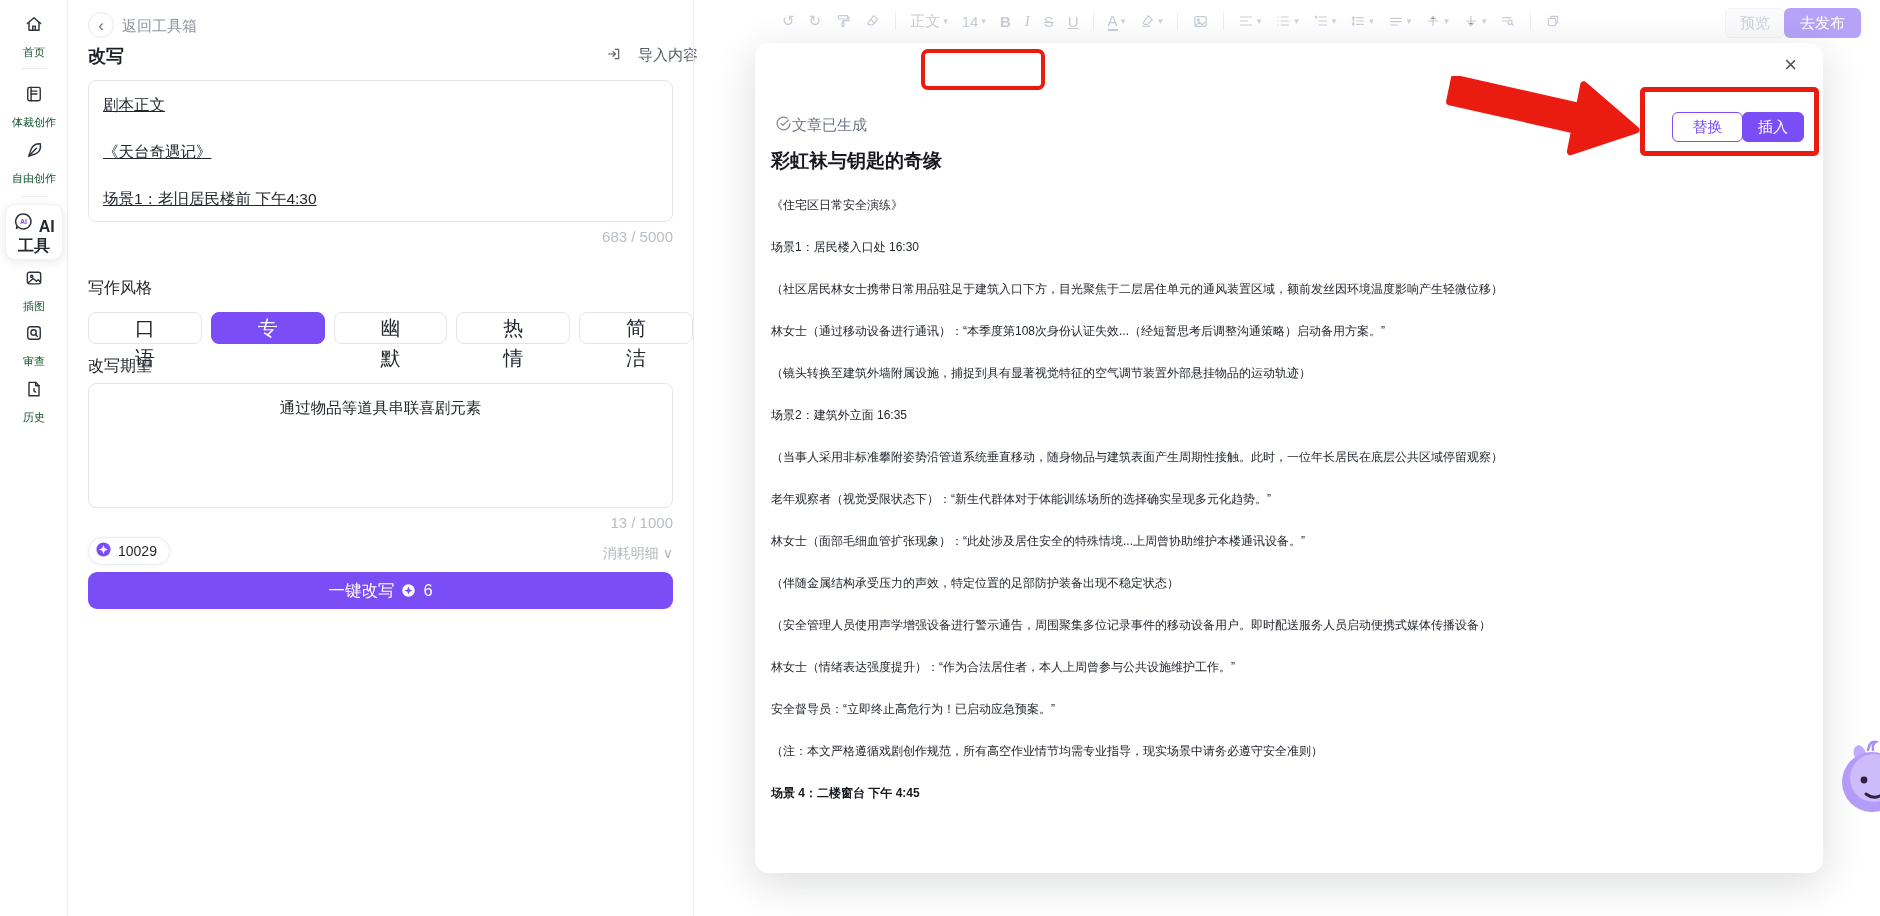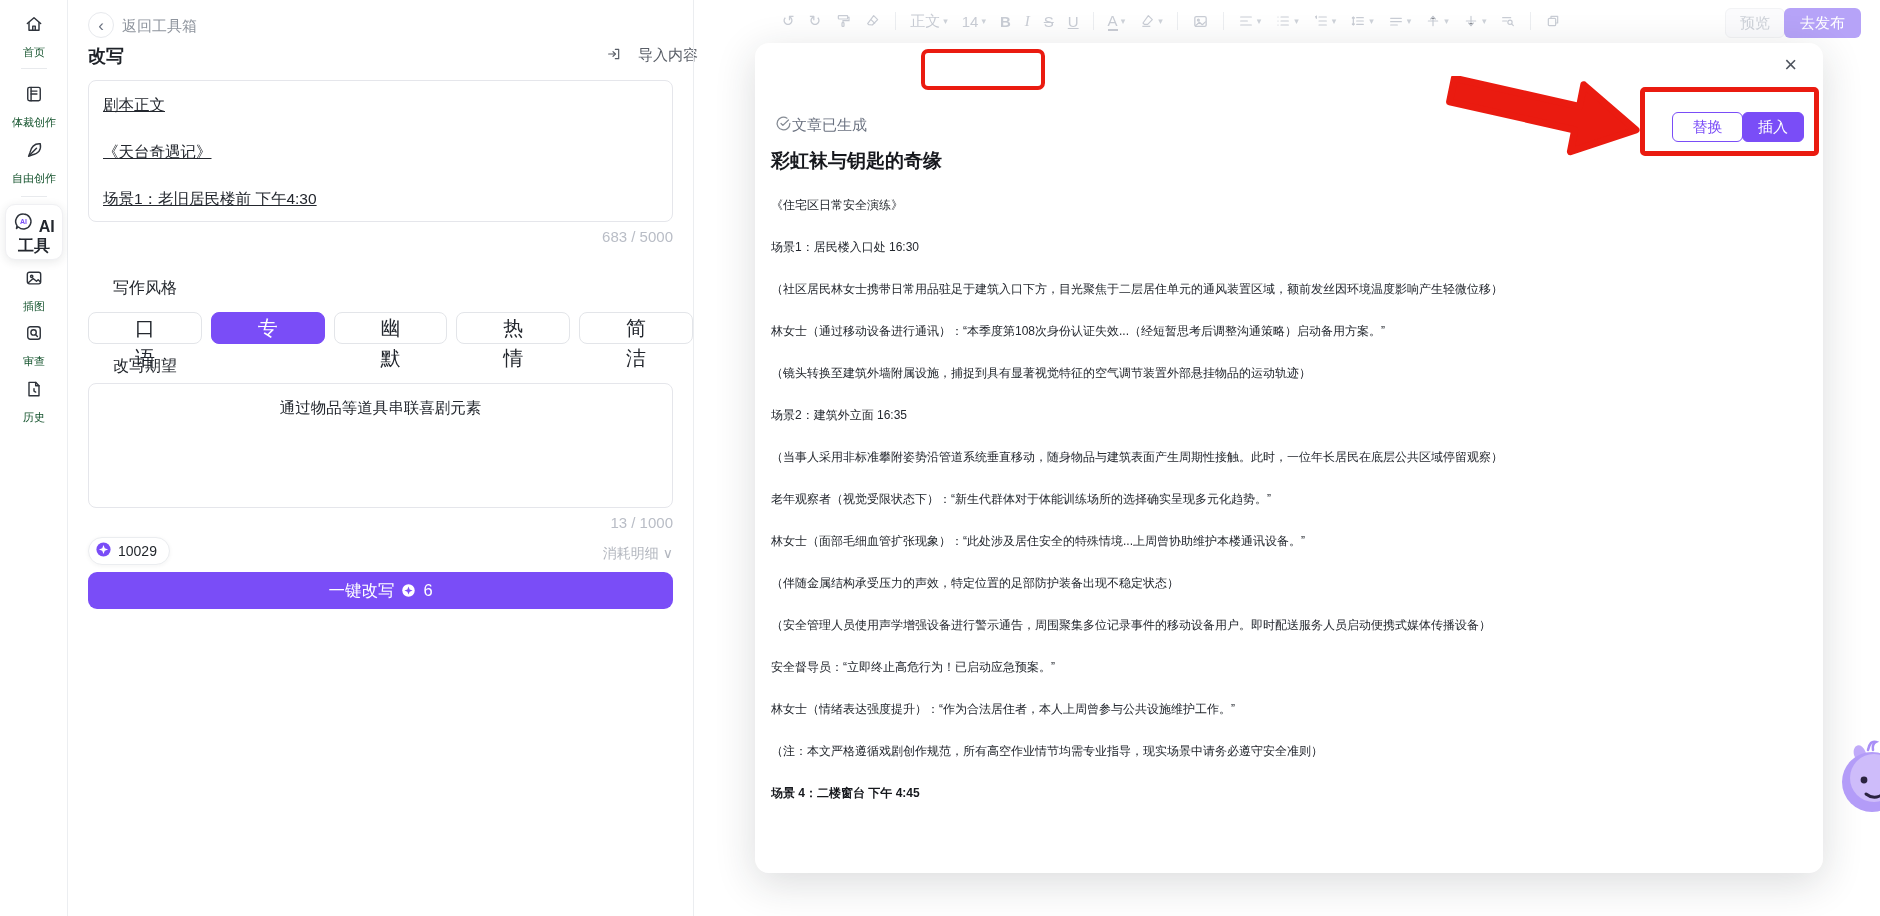--- a/index.html
+++ b/index.html
@@ -18,21 +18,21 @@
   
   .panel { position:absolute; left:68px; top:0; width:625px; height:916px; background:#fff; }
   .back-btn { position:absolute; left:20px; top:12px; width:26px; height:26px; border:1px solid #e7e9ed; border-radius:50%; background:#fff; color:#6b7280; font-size:17px; line-height:23px; text-align:center; cursor:pointer; }
   .back-lbl { position:absolute; left:54px; top:17px; font-size:15px; color:#8f959e; }
   .panel-title { position:absolute; left:20px; top:44px; font-size:18px; font-weight:700; color:#1f2329; }
   .import { position:absolute; right:-64px; top:46px; font-size:15px; color:#585d66; cursor:pointer; display:flex; align-items:center; gap:16px; }
   .ta { position:absolute; left:20px; width:585px; border:1px solid #e5e6eb; border-radius:8px; background:#fff; padding:12px 14px; font-size:15.5px; line-height:23.5px; color:#23272e; white-space:pre-line; cursor:text; }
   .ta1 { top:80px; height:142px;text-decoration:underline; }
   .ta2 { top:383px; height:125px;text-align:center; }
   .counter { position:absolute; right:20px; font-size:15px; color:#b9bdc6; }
-  .sec-label { position:absolute; left:20px; font-size:16px; color:#1f2329; font-weight:500;margin-left:25px; }
+  .sec-label { position:absolute; left:20px; font-size:16px; color:#1f2329; font-weight:500; }
   .styles-row { position:absolute; left:20px; top:312px; display:flex; gap:9px; }
   .style-btn { min-width:88px; height:32px; border:1px solid #e3e5e9; border-radius:8px; background:#fff; font-size:20px; color:#23272e; text-align:center; line-height:30px; padding:0 36px; cursor:pointer; }
   .style-btn.sel { background:#7a4df7; border-color:#7a4df7; color:#fff; }
   .credit-pill { position:absolute; left:20px; top:537px; height:28px; border:1px solid #ebedf0; border-radius:14px; background:#fff; box-shadow:0 1px 4px rgba(31,35,41,.05); display:flex; align-items:center; gap:6px; padding:0 12px 0 6px; font-size:14px; color:#1f2329; cursor:pointer; }
   .consume { position:absolute; right:20px; top:545px; font-size:14px; color:#b3b7bf; cursor:pointer; }
   .cta { position:absolute; left:20px; top:572px; width:585px; height:37px; background:#7a4df7; border:none; border-radius:9px; color:#fff; font-size:16.5px; display:flex; align-items:center; justify-content:center; gap:7px; cursor:pointer; }
 
   .vdivider { position:absolute; left:693px; top:0; width:1px; height:916px; background:#ebedf0; }
 
   
@@ -343,22 +343,22 @@
       <p>场景1：居民楼入口处 16:30</p>
       <p>（社区居民林女士携带日常用品驻足于建筑入口下方，目光聚焦于二层居住单元的通风装置区域，额前发丝因环境温度影响产生轻微位移）</p>
       <p>林女士（通过移动设备进行通讯）：“本季度第108次身份认证失效...（经短暂思考后调整沟通策略）启动备用方案。”</p>
       <p>（镜头转换至建筑外墙附属设施，捕捉到具有显著视觉特征的空气调节装置外部悬挂物品的运动轨迹）</p>
       <p>场景2：建筑外立面 16:35</p>
       <p>（当事人采用非标准攀附姿势沿管道系统垂直移动，随身物品与建筑表面产生周期性接触。此时，一位年长居民在底层公共区域停留观察）</p>
       <p>老年观察者（视觉受限状态下）：“新生代群体对于体能训练场所的选择确实呈现多元化趋势。”</p>
       <p>林女士（面部毛细血管扩张现象）：“此处涉及居住安全的特殊情境...上周曾协助维护本楼通讯设备。”</p>
       <p>（伴随金属结构承受压力的声效，特定位置的足部防护装备出现不稳定状态）</p>
       <p>（安全管理人员使用声学增强设备进行警示通告，周围聚集多位记录事件的移动设备用户。即时配送服务人员启动便携式媒体传播设备）</p>
+      <p>林女士（情绪表达强度提升）：“作为合法居住者，本人上周曾参与公共设施维护工作。”</p>
       <p>安全督导员：“立即终止高危行为！已启动应急预案。”</p>
-      <p>林女士（情绪表达强度提升）：“作为合法居住者，本人上周曾参与公共设施维护工作。”</p>
       <p>（注：本文严格遵循戏剧创作规范，所有高空作业情节均需专业指导，现实场景中请务必遵守安全准则）</p>
       <p class="bold">场景 4：二楼窗台 下午 4:45</p>
 
     </div>
     <div class="modal-fade"></div>
   </div>
 
   <div class="red-box-tab"></div>
   <div class="red-box-actions"></div>
   <svg class="red-arrow" width="212" height="92" viewBox="0 0 212 92">

